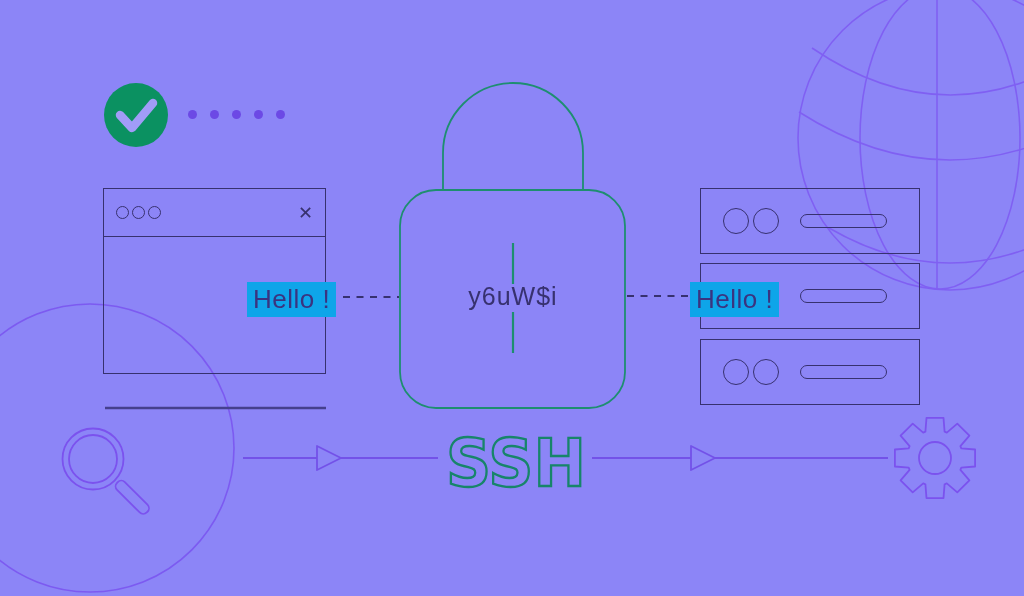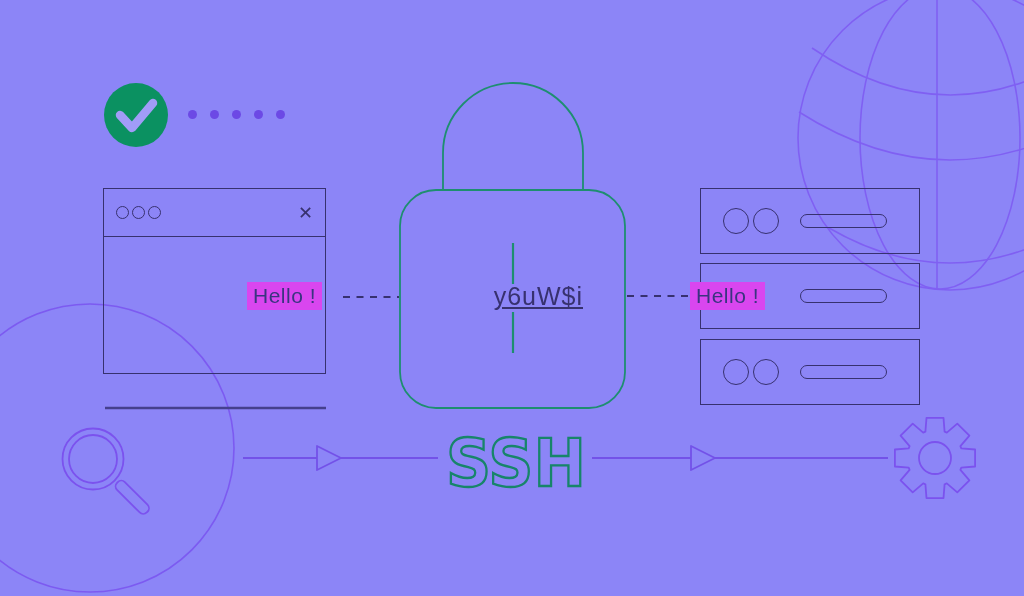--- a/index.html
+++ b/index.html
@@ -37,26 +37,26 @@
     box-sizing:border-box;
   }
   .srvPill{
     position:absolute;left:99px;top:50%;transform:translateY(-50%);
     width:87px;height:14px;border:1.5px solid #37316F;border-radius:8px;
     box-sizing:border-box;
   }
   .c1{margin-left:22px;} .c2{margin-left:4px;}
   
   .msg{
-    background:#d946ef;color:#3A3480;font-size:21px;letter-spacing:0.5px;
+    background:#0ea5e9;color:#3A3480;font-size:26px;letter-spacing:0.5px;
     padding:2px 6px;white-space:nowrap;
   }
   .cipher{
-    left:443px;top:282px;width:140px;text-align:right;
-    color:#37316F;font-size:25px;letter-spacing:1px;white-space:nowrap;text-decoration:underline;
+    left:443px;top:282px;width:140px;text-align:center;
+    color:#37316F;font-size:25px;letter-spacing:1px;white-space:nowrap;
   }
   
   .badge{
     left:104px;top:83px;width:64px;height:64px;border-radius:50%;
     background:#0B9161;
   }
   
   .dots{left:188px;top:110px;display:flex;gap:13px;}
   .dot{width:9px;height:9px;border-radius:50%;background:#6C49E5;}
 </style>

